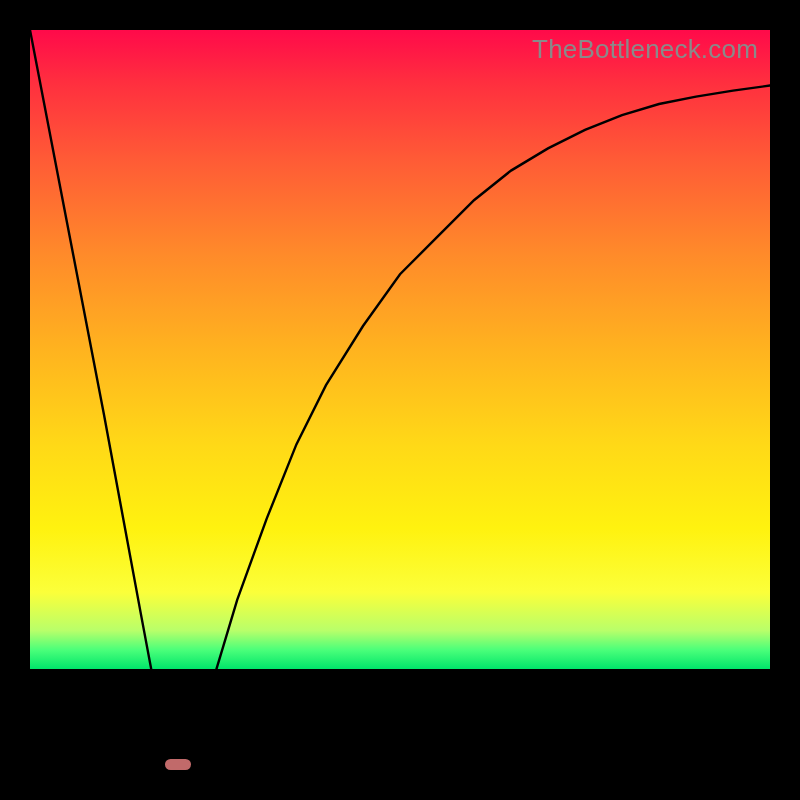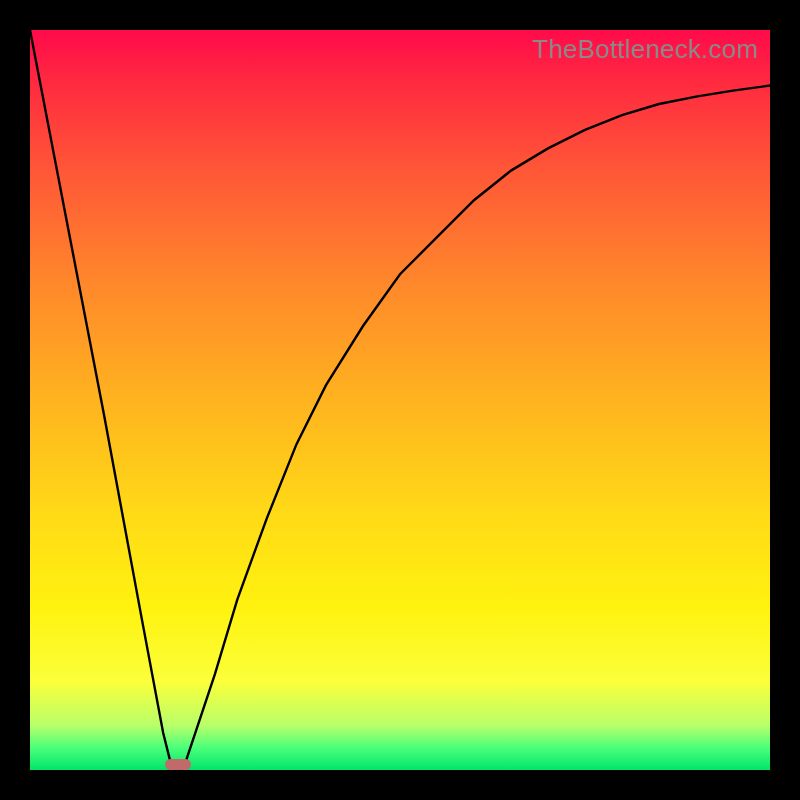--- a/index.html
+++ b/index.html
@@ -8,21 +8,21 @@
     width: 800px;
     height: 800px;
     background: #000;
     position: relative;
   }
   .plot {
     position: absolute;
     left: 30px;
     top: 30px;
     width: 740px;
-    height: 740px;
+    height: 639px;
     background: linear-gradient(to bottom,
       #ff0a4a 0%,
       #ff2e3f 8%,
       #ff5a36 20%,
       #ff8a2a 35%,
       #ffb31f 50%,
       #ffd917 65%,
       #fff20f 78%,
       #fbff3a 88%,
       #b8ff6a 94%,

